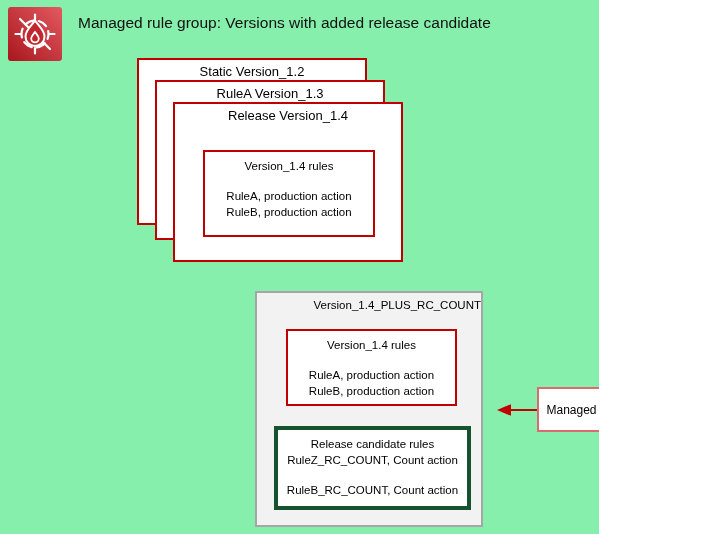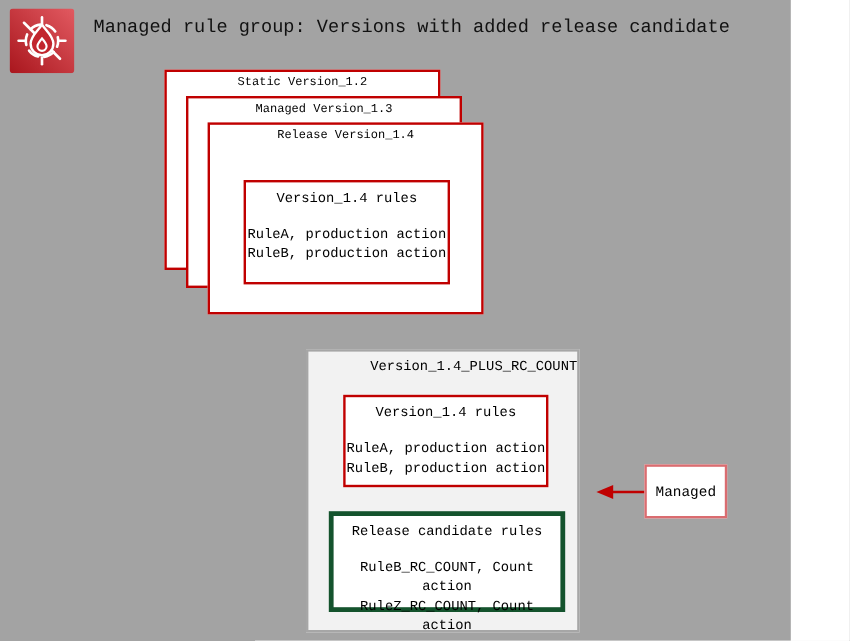--- a/index.html
+++ b/index.html
@@ -1,28 +1,28 @@
 <!DOCTYPE html>
 <html><head>
 <meta charset="utf-8">
 <style>
   html,body { margin:0; padding:0; background:#fff; }
   .canvas {
-    position:relative; width:659px; height:534px; background:#a3a3a3;
-    font-family:Liberation Mono, monospace; color:#000; overflow:hidden;
+    position:relative; width:599px; height:534px; background:#86efac;
+    font-family:Liberation Sans, sans-serif; color:#000; overflow:hidden;
   }
   .abs { position:absolute; box-sizing:border-box; }
 
   
   .waf-icon { left:8px; top:7px; width:54px; height:54px; }
   .page-title { left:78px; top:14px; font-size:15.5px; color:#111; white-space:nowrap; }
 
   
   .vbox { border:2px solid #c00000; background:#ffffff; text-align:center; }
-  .vbox-label { padding-top:4px; font-size:10px; }
+  .vbox-label { padding-top:4px; font-size:13px; }
   .box-v12 { left:137px; top:58px;  width:230px; height:167px; }
   .box-v13 { left:155px; top:80px;  width:230px; height:160px; }
   .box-v14 { left:173px; top:102px; width:230px; height:160px; }
 
   
   .rules-box { border:2px solid #c00000; background:#ffffff; text-align:center; font-size:11.5px; line-height:16px; }
   .rules-title { margin-top:6px; }
   .rule-line.first { margin-top:14px; }
   .top-rules { left:203px; top:150px; width:172px; height:87px; }
 
@@ -65,21 +65,21 @@
       <path d="M27 25 c-2.2 2.8 -3.8 4.3 -3.8 6.6 a3.8 3.8 0 0 0 7.6 0 c0 -2.3 -1.6 -3.8 -3.8 -6.6 Z" fill="none" stroke="#ffffff" stroke-width="1.8"></path>
     </svg>
   </div>
 
   <div class="abs page-title">Managed rule group: Versions with added release candidate</div>
 
   <div class="abs vbox box-v12">
     <div class="vbox-label">Static Version_1.2</div>
   </div>
   <div class="abs vbox box-v13">
-    <div class="vbox-label">Managed Version_1.3</div>
+    <div class="vbox-label">RuleA Version_1.3</div>
   </div>
   <div class="abs vbox box-v14">
     <div class="vbox-label">Release Version_1.4</div>
   </div>
 
   <div class="abs rules-box top-rules">
     <div class="rules-title">Version_1.4 rules</div>
     <div class="rule-line first">RuleA, production action</div>
     <div class="rule-line">RuleB, production action</div>
   </div>
@@ -88,22 +88,22 @@
     <div class="gray-title">Version_1.4_PLUS_RC_COUNT</div>
 
     <div class="abs rules-box rc-red-box">
       <div class="rules-title">Version_1.4 rules</div>
       <div class="rule-line first">RuleA, production action</div>
       <div class="rule-line">RuleB, production action</div>
     </div>
 
     <div class="abs rc-black-box">
       <div class="rules-title">Release candidate rules</div>
+      <div class="rule-line">RuleZ_RC_COUNT, Count action</div>
       <div class="rule-line first">RuleB_RC_COUNT, Count action</div>
-      <div class="rule-line">RuleZ_RC_COUNT, Count action</div>
     </div>
   </div>
 
   <svg class="abs arrow-svg" viewBox="0 0 42 18">
     <line x1="13" y1="9" x2="42" y2="9" stroke="#c00000" stroke-width="2"></line>
     <polygon points="1,9 15,3.2 15,14.8" fill="#c00000"></polygon>
   </svg>
 
   <div class="abs default-box">
     <span>Managed</span>

